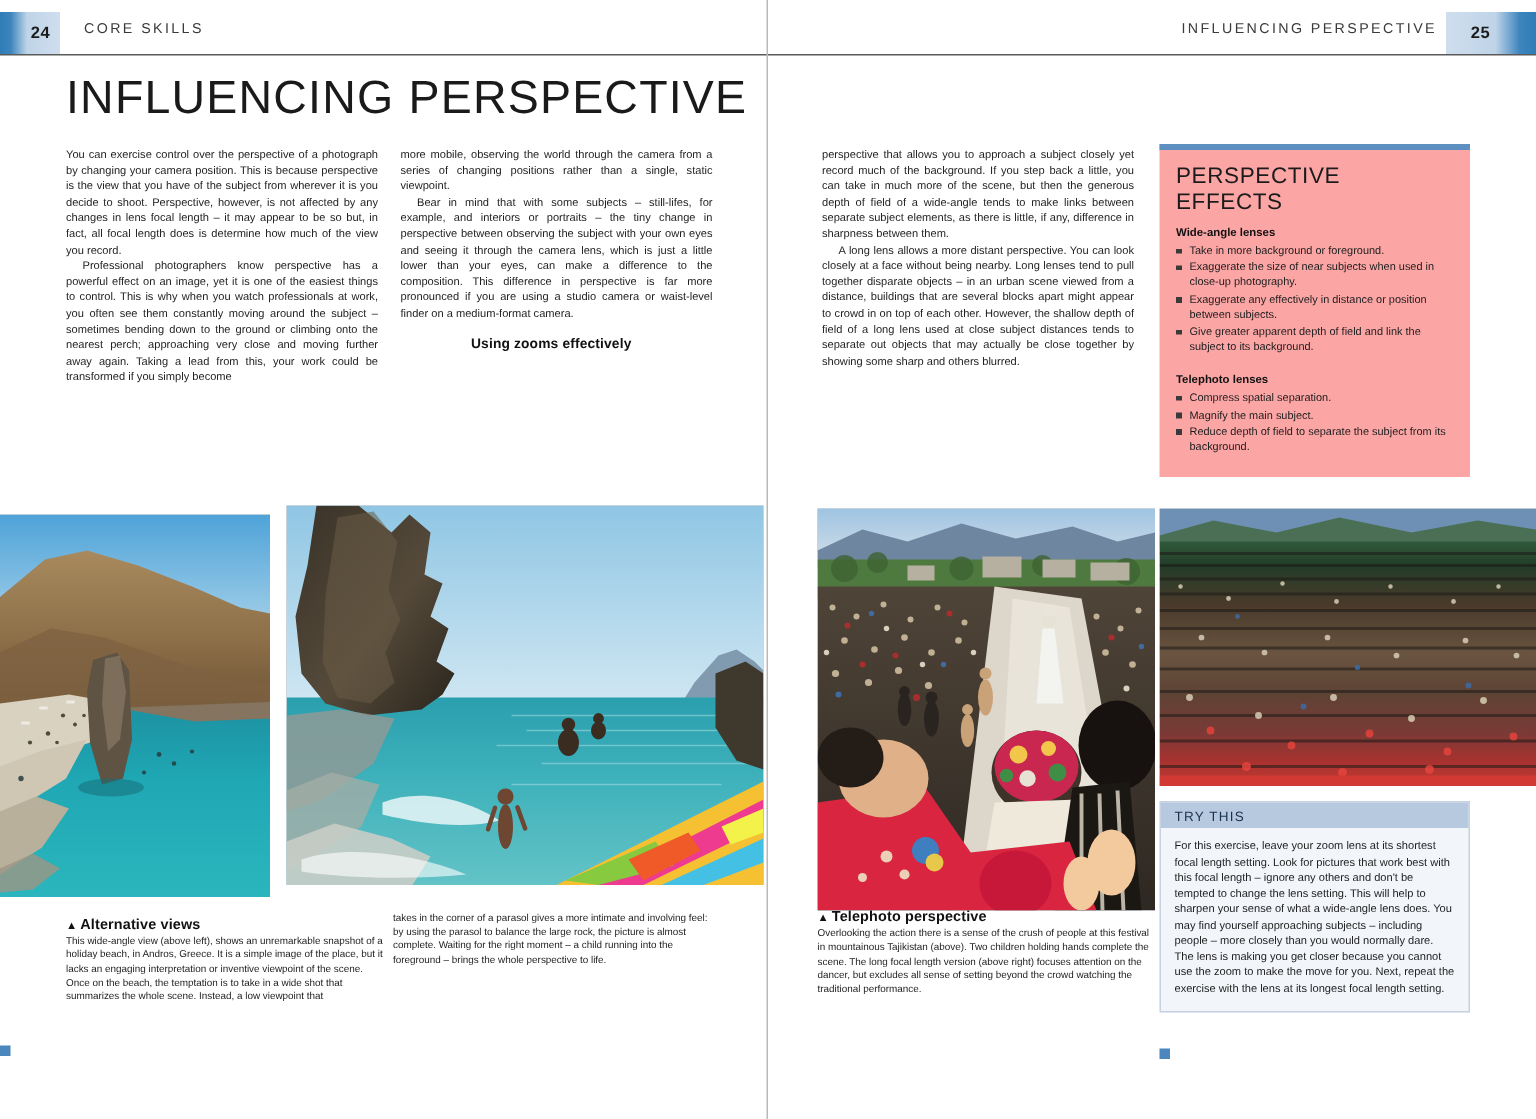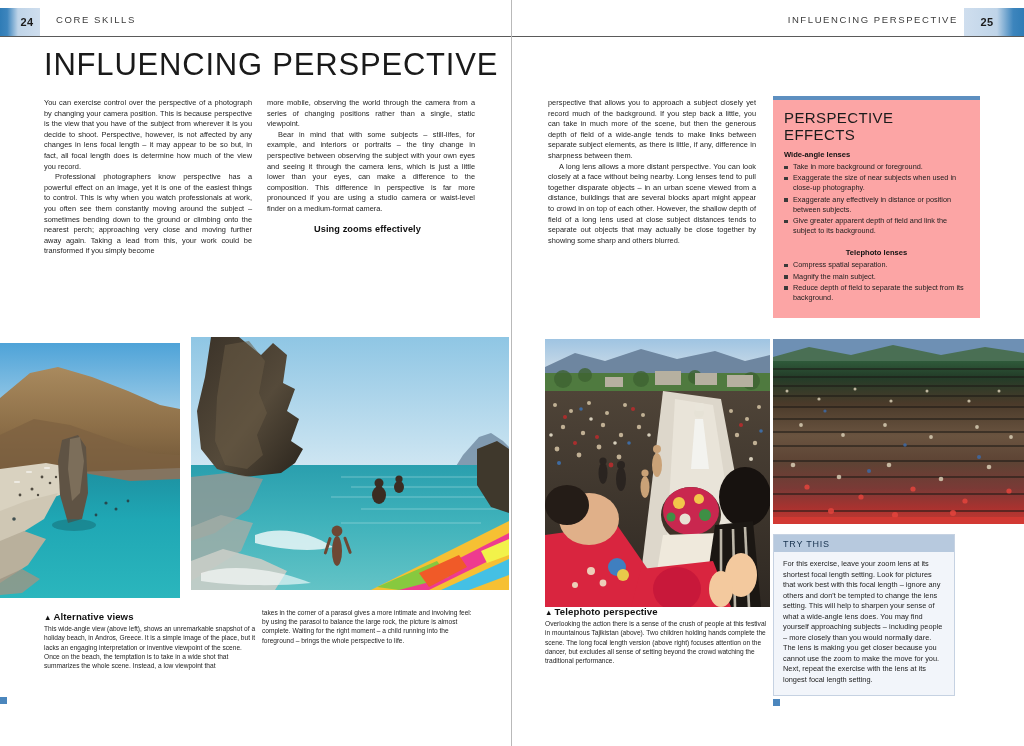--- a/index.html
+++ b/index.html
@@ -123,21 +123,21 @@
     letter-spacing: 0.4px;
     color: #1b1b1b;
     margin-bottom: 7px;
   }
   .side-sub {
     font-size: 7.6px;
     font-weight: bold;
     color: #111;
     margin: 0 0 3px 0;
   }
-  .side-sub.spaced { margin-top: 12px; text-align: center; }
+  .side-sub.spaced { margin-top: 12px; }
   .side-list { list-style: none; }
   .side-list li {
     position: relative;
     font-size: 7.3px;
     line-height: 10.2px;
     color: #1d1d1d;
     padding-left: 9px;
     margin-bottom: 1px;
   }
   .side-list li::before {
@@ -145,21 +145,21 @@
     position: absolute;
     left: 0; top: 3.5px;
     width: 3.5px; height: 3.5px;
     background: #3a3a3a;
   }
 
   
   .try-box {
     position: absolute;
     left: 773px; top: 534px;
-    width: 182px;
+    width: 207px;
     background: #f2f5fa;
     border: 1px solid #c6d2e2;
   }
   .try-head {
     background: #b7c9de;
     padding: 4px 9px 3px 9px;
     font-size: 9px;
     letter-spacing: 0.8px;
     color: #17324e;
   }

